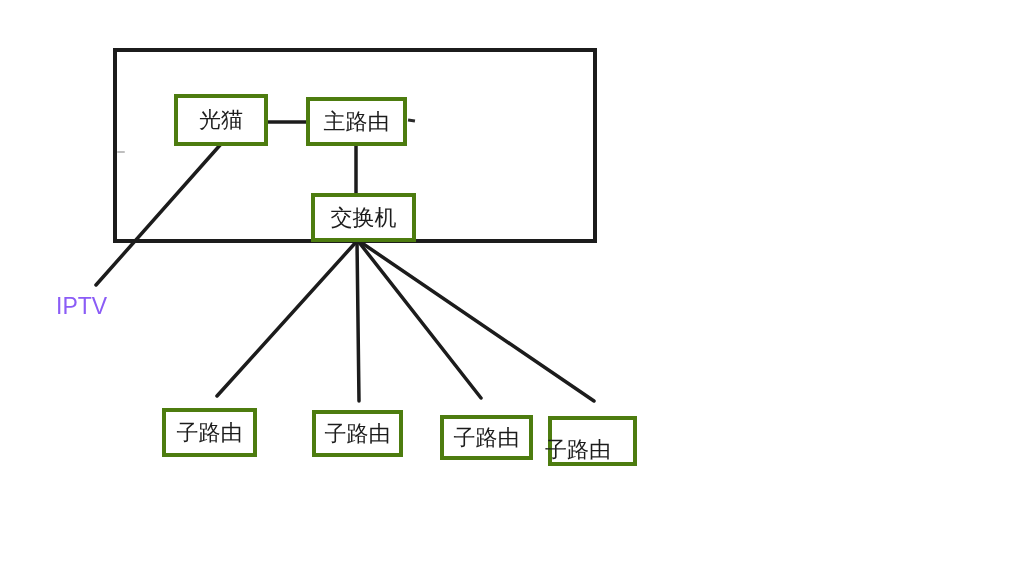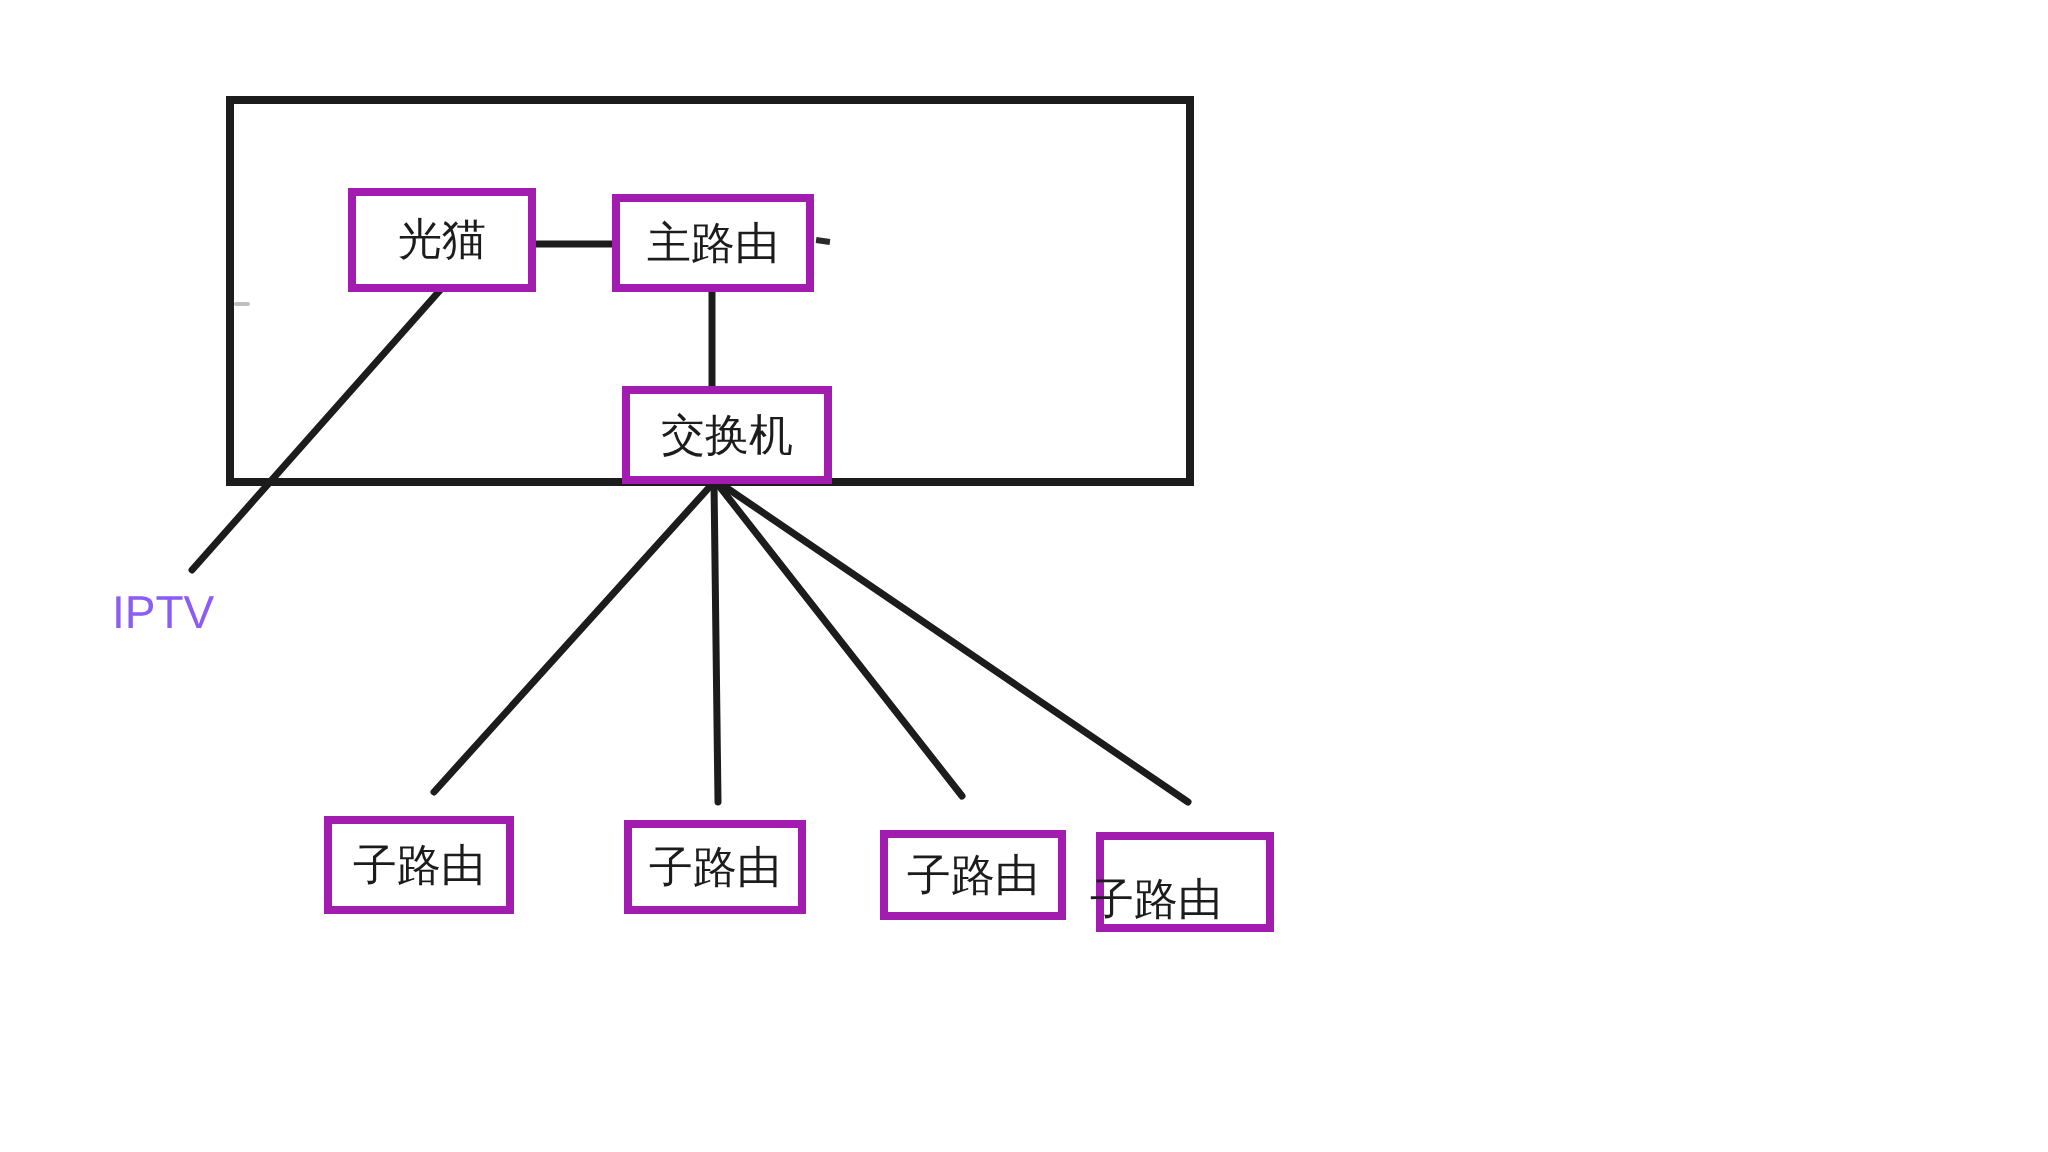--- a/index.html
+++ b/index.html
@@ -29,21 +29,21 @@
     top: 48px;
     width: 484px;
     height: 195px;
     border: 4px solid #1c1c1c;
     box-sizing: border-box;
     background: transparent;
   }
   .node {
     position: absolute;
     background: #ffffff;
-    border: 4px solid #a21caf;
+    border: 4px solid #4d7c0f;
     box-sizing: border-box;
     display: flex;
     align-items: center;
     justify-content: center;
     font-size: 22px;
     line-height: 1;
     color: #1c1c1c;
     white-space: nowrap;
   }
   .node-modem       { left: 174px; top:  94px; width:  94px; height: 52px; }

